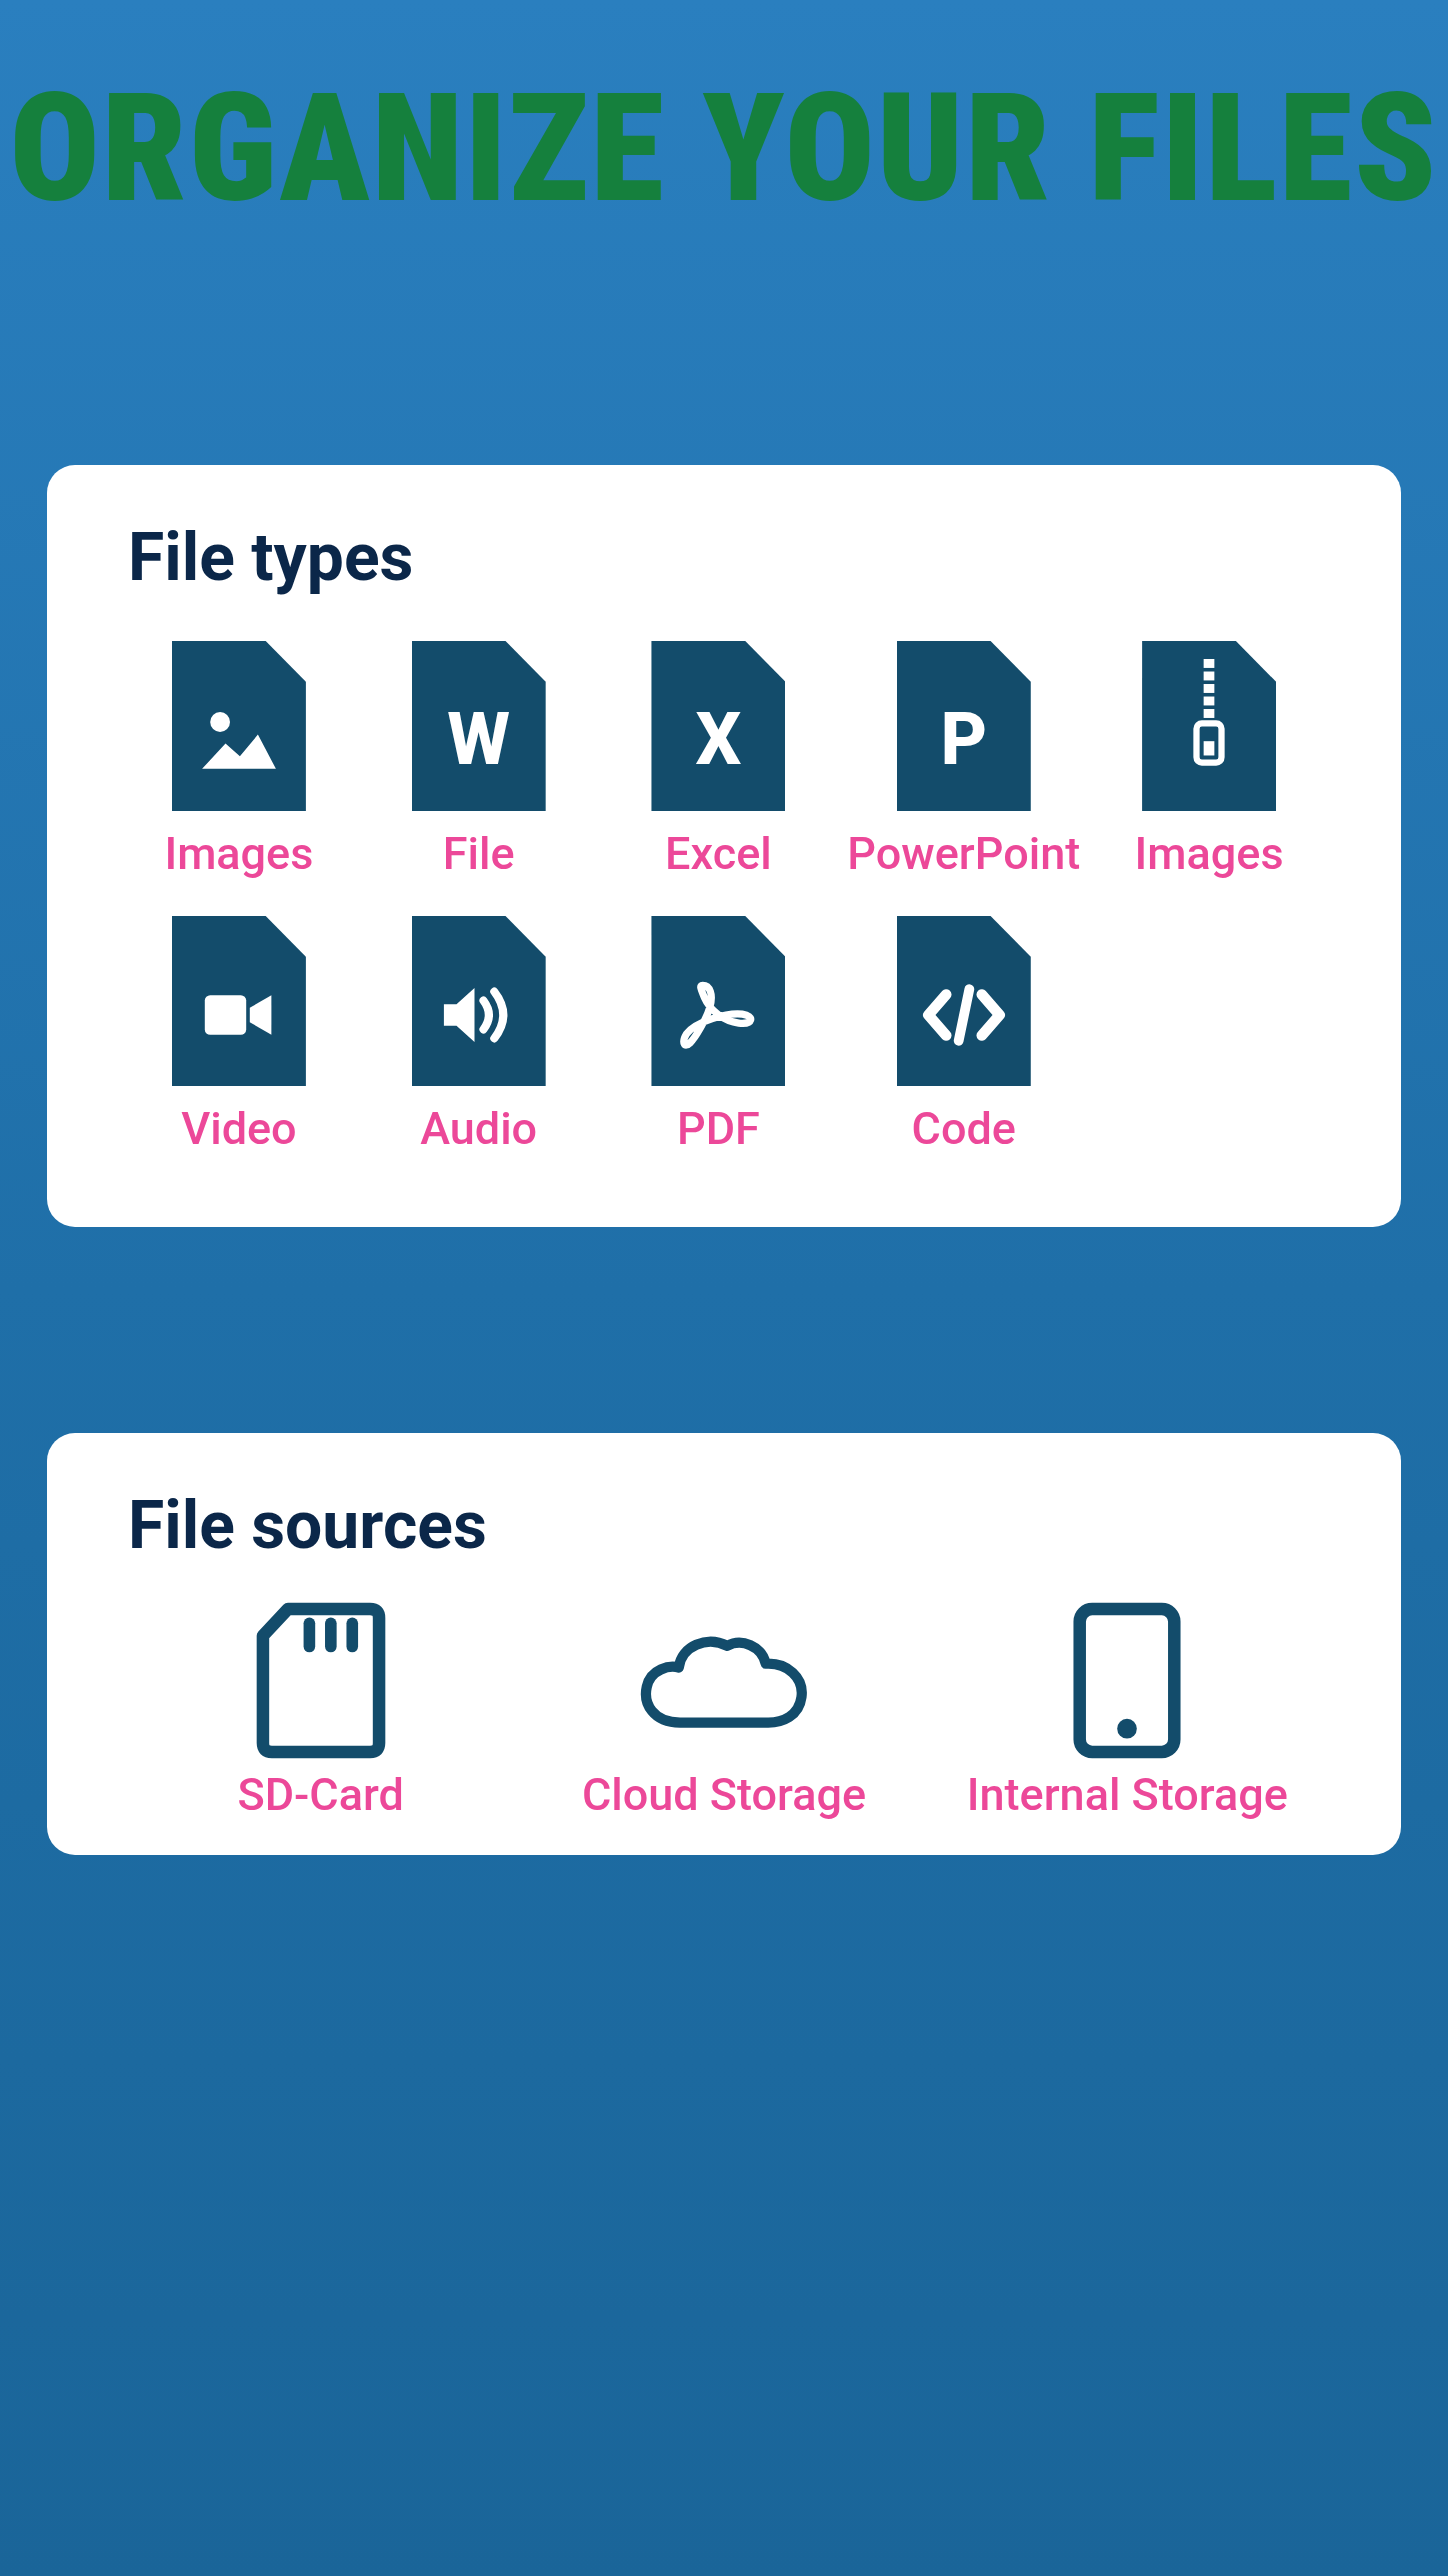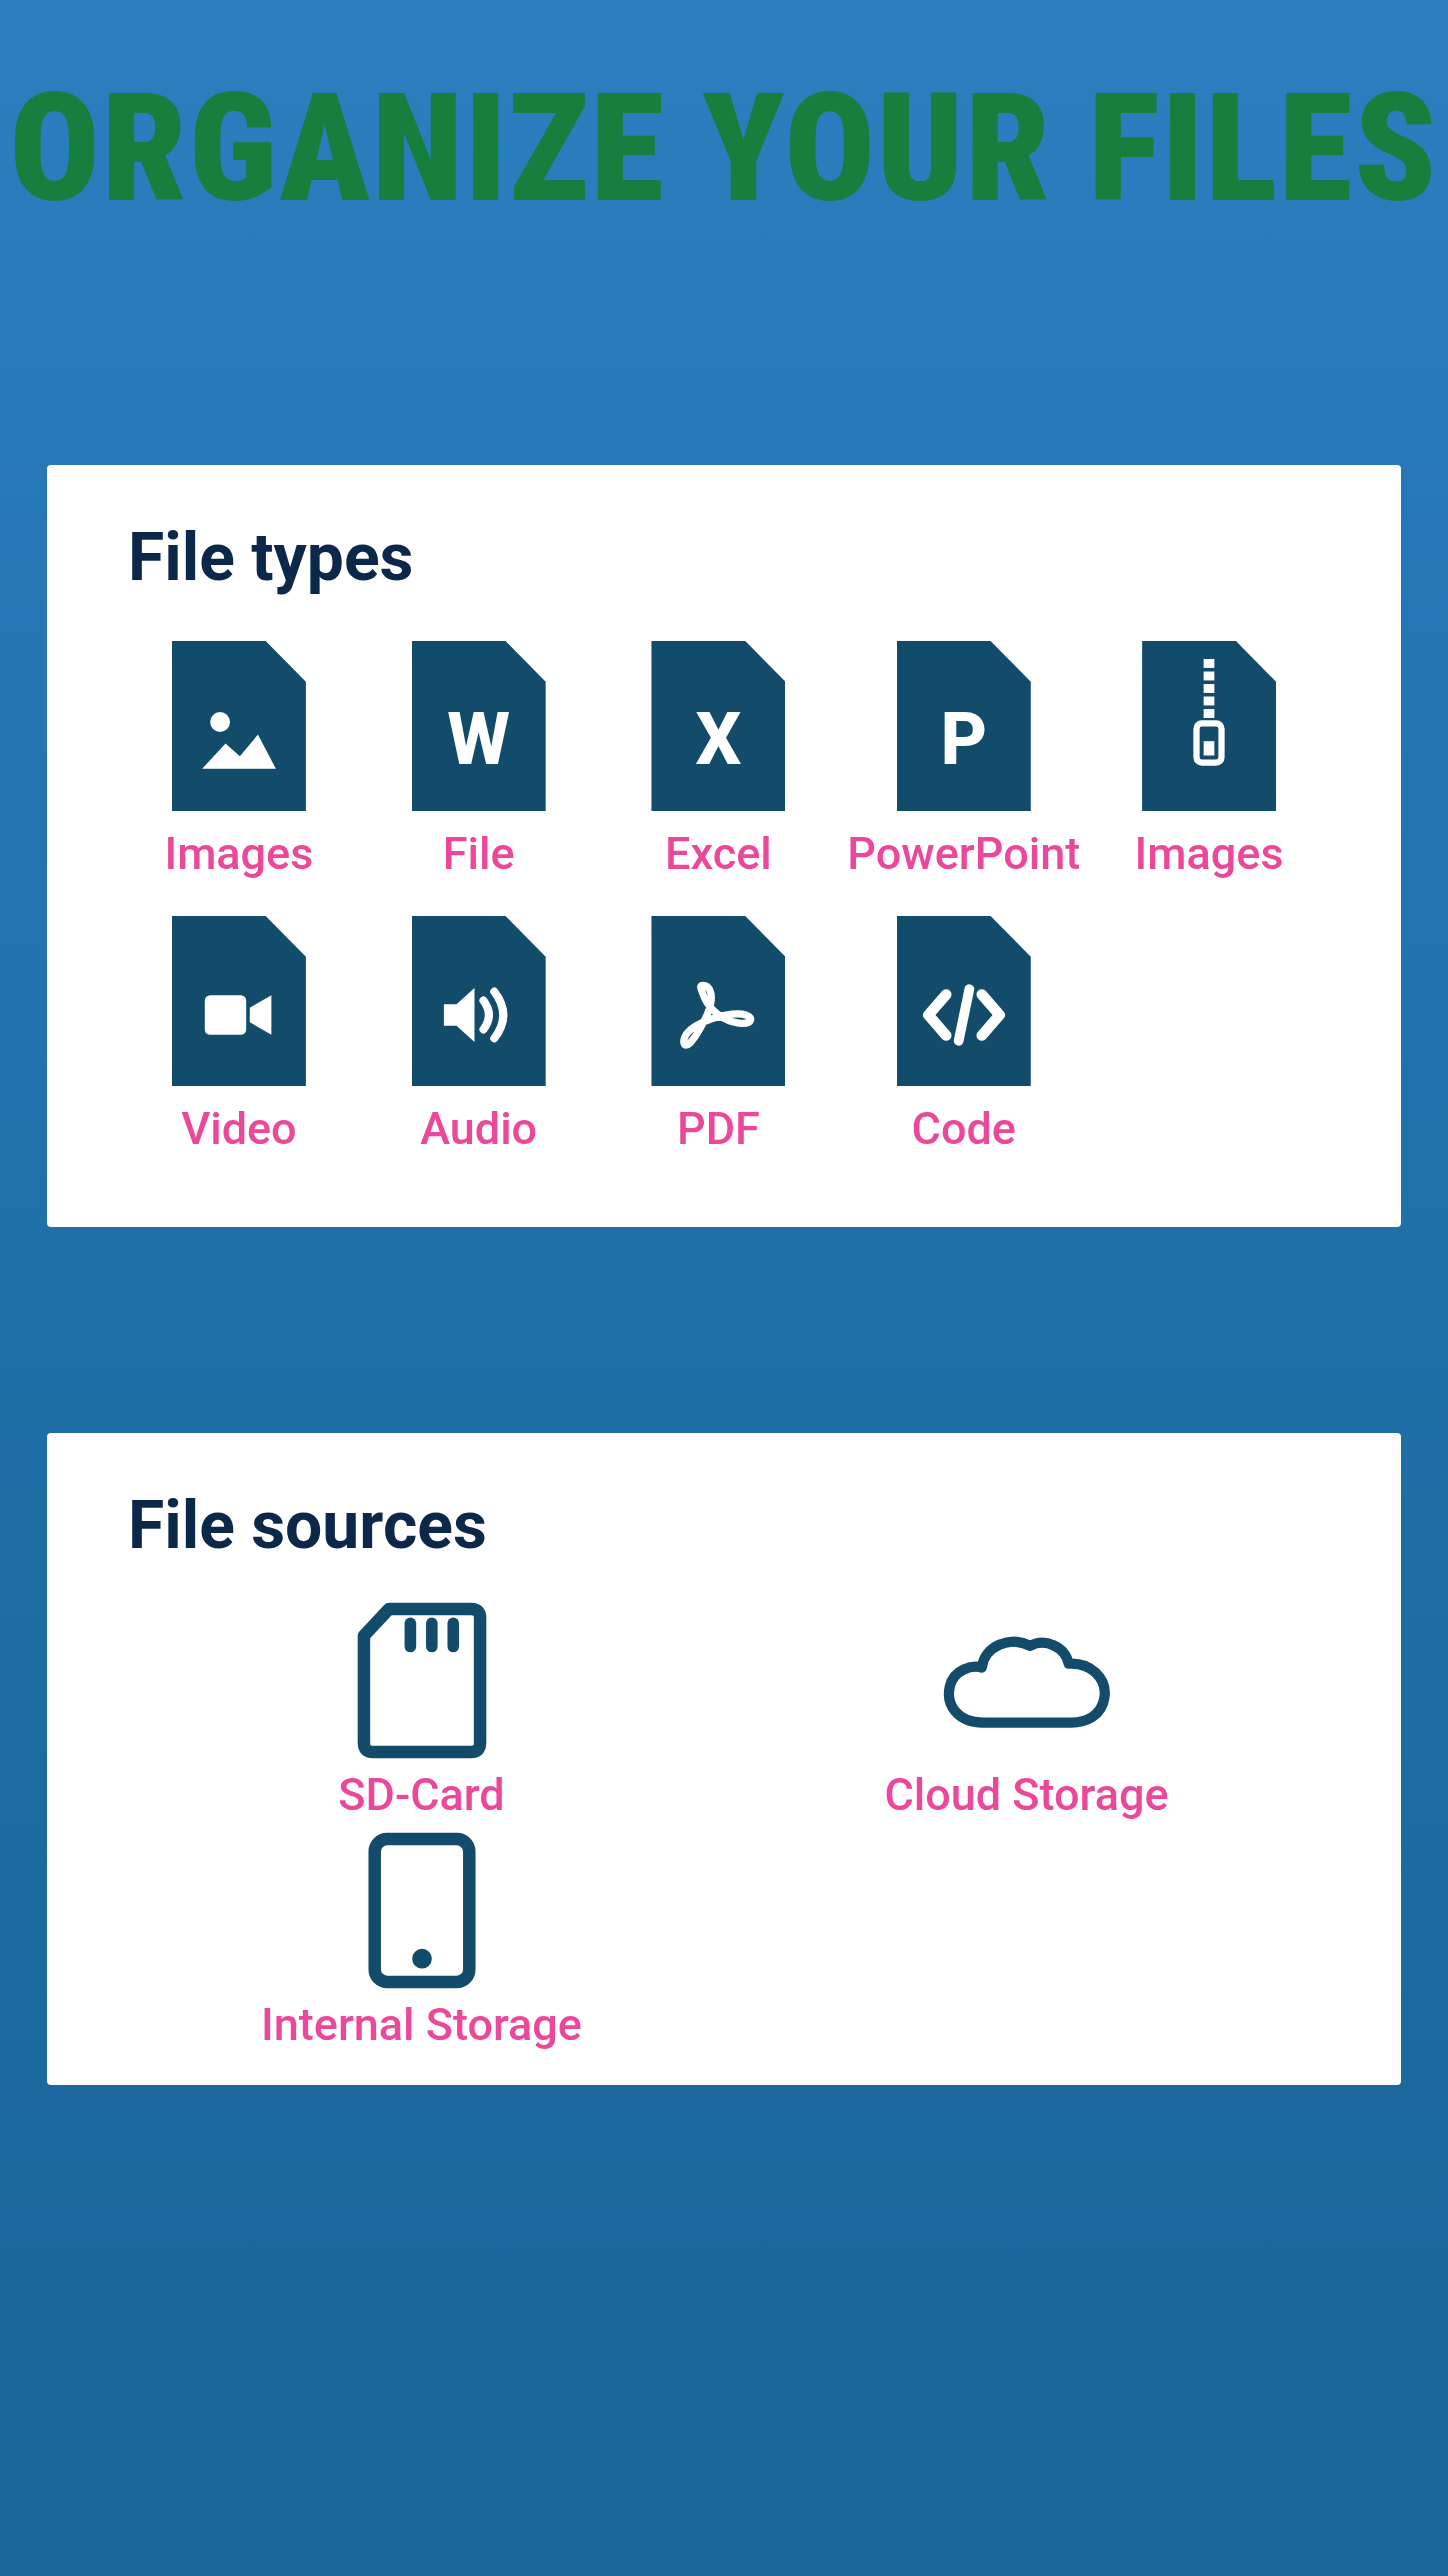--- a/index.html
+++ b/index.html
@@ -15,40 +15,40 @@
   font-weight: 900;
   font-size: 150px;
   text-align: center;
   letter-spacing: 1.8px;
   line-height: 1.1;
   padding-top: 67px;
   font-stretch: condensed;
 }
 .card {
   background: #ffffff;
-  border-radius: 4px;
+  border-radius: 28px;
   margin: 0 47px;
   padding: 54px 81px 72px 81px;
 }
 .card-1 { margin-top: 233px; }
 .card-2 { margin-top: 206px; padding-bottom: 34px; }
 .section-title {
   color: #0b2749;
   font-size: 66px;
   font-weight: 700;
   margin-bottom: 45px;
 }
 .grid-5 {
   display: grid;
   grid-template-columns: repeat(5, 1fr);
   gap: 36px 18px;
 }
 .grid-3 {
   display: grid;
-  grid-template-columns: repeat(2, 1fr);
+  grid-template-columns: repeat(3, 1fr);
   gap: 18px;
   margin-top: 27px;
 }
 .item {
   display: flex;
   flex-direction: column;
   align-items: center;
   justify-content: flex-start;
   cursor: pointer;
 }

